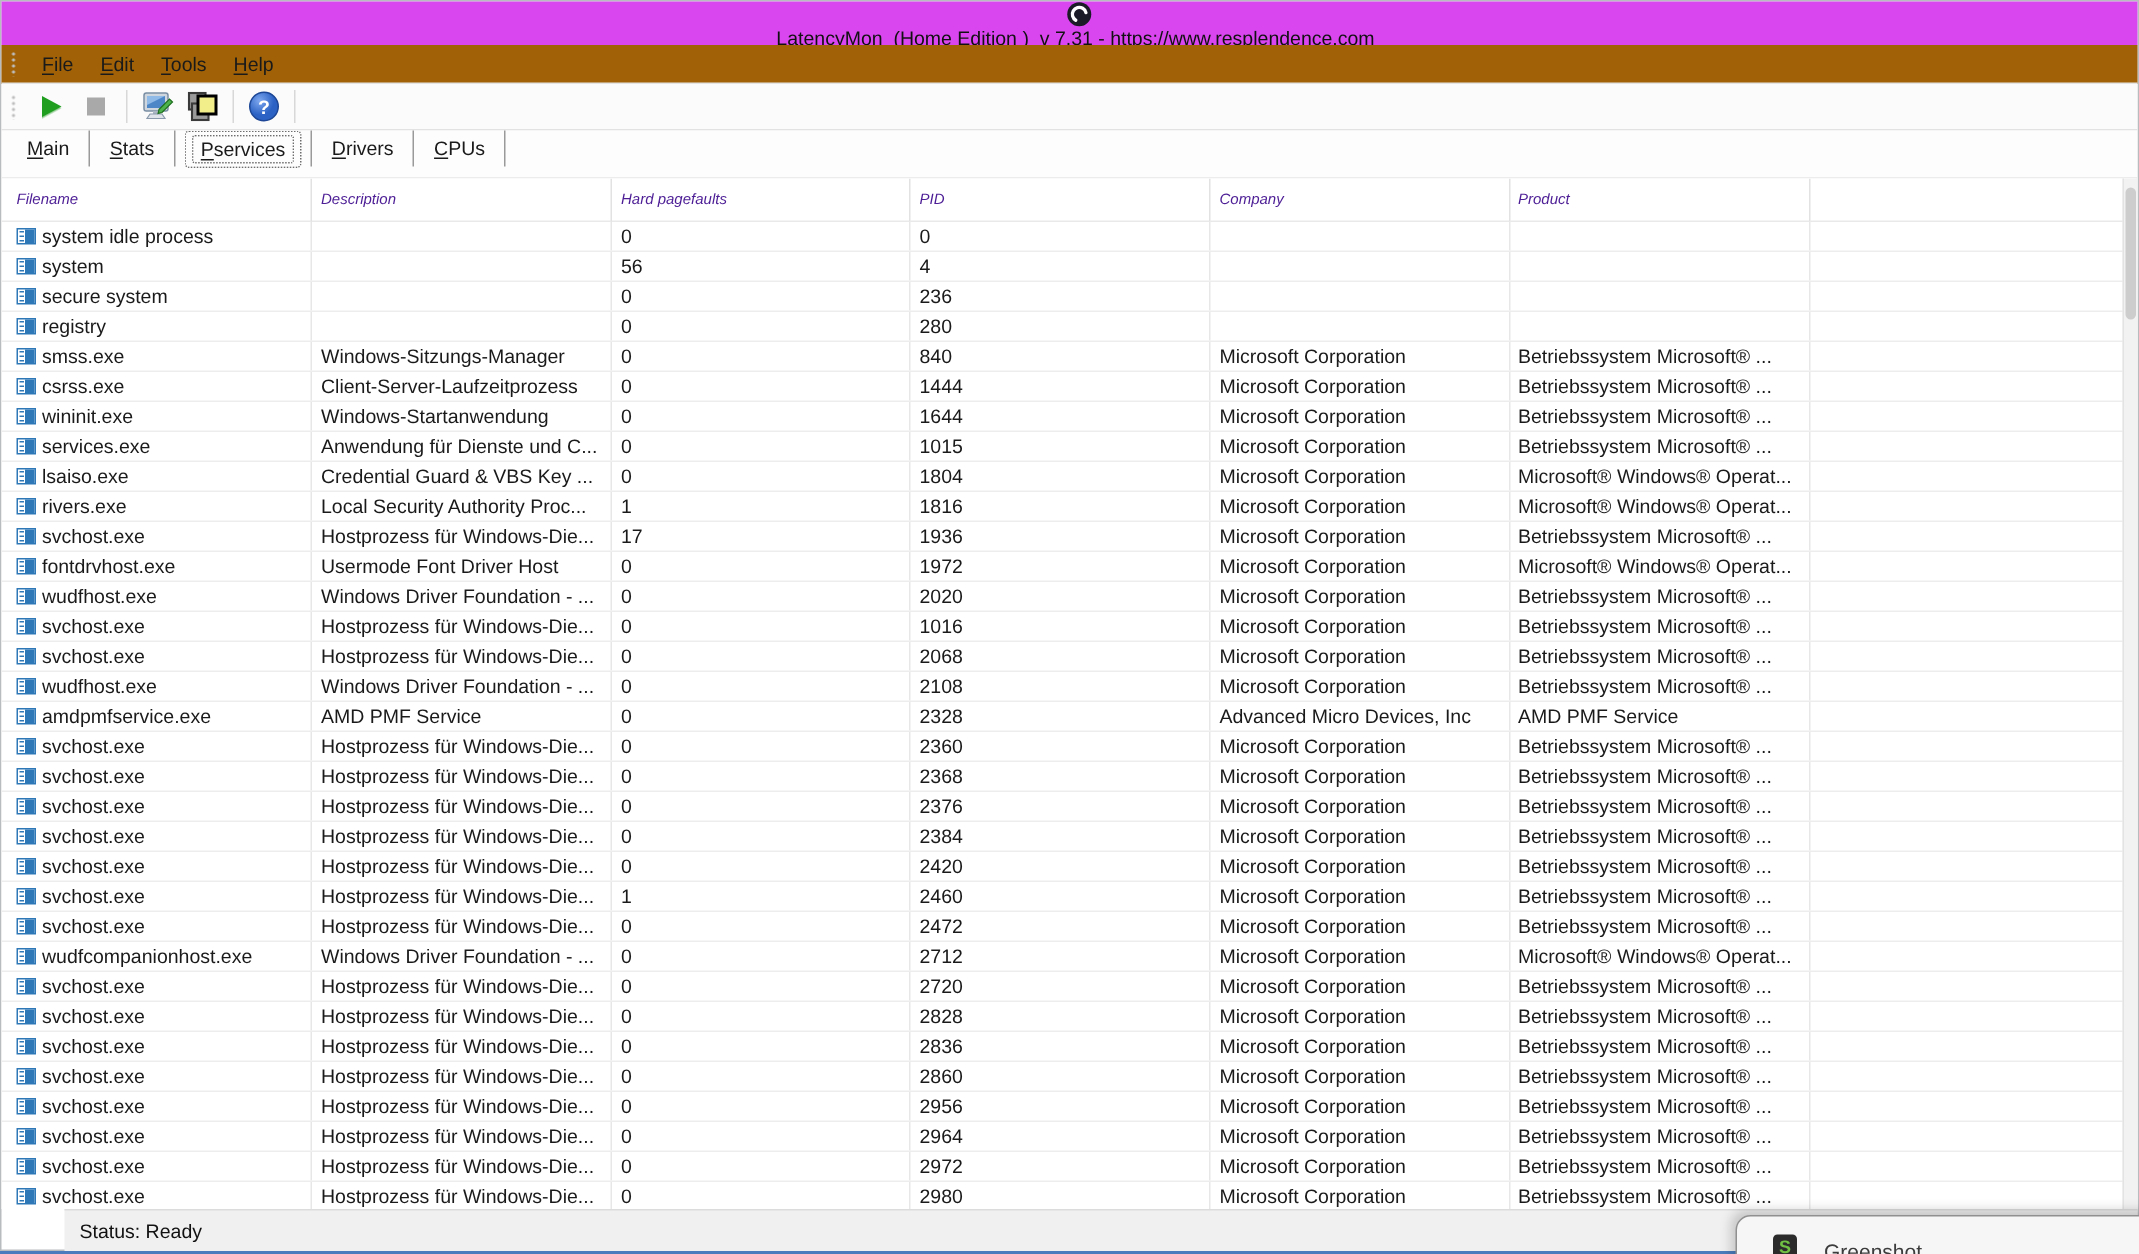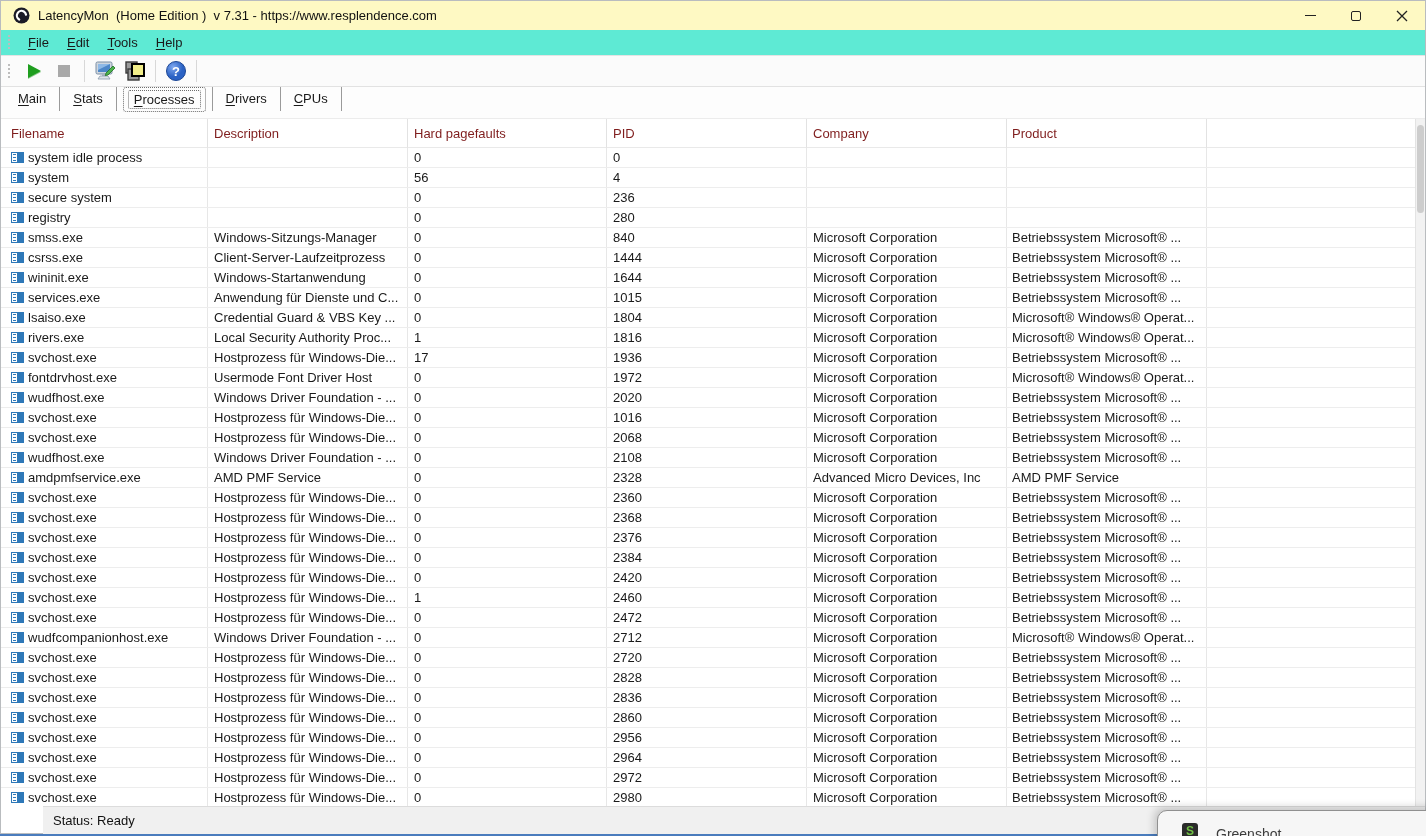--- a/index.html
+++ b/index.html
@@ -1,30 +1,30 @@
 <!DOCTYPE html>
 <html><head>
 <meta charset="utf-8">
 <style>
   * { margin:0; padding:0; box-sizing:border-box; }
   html,body { width:1426px; height:836px; }
   body { font-family:"Liberation Sans", sans-serif; font-size:13px; color:#1a1a1a; background:#fff; overflow:hidden; position:relative; }
   #window { position:absolute; inset:0; background:#fff; box-shadow:inset 0 0 0 1px #b9bcbf; border-bottom:2px solid #4a7cbd; }
 
   
-  #titlebar { position:absolute; left:1px; top:1px; right:1px; height:29px; background:#fef9c3; display:flex; align-items:center; }
+  #titlebar { position:absolute; left:1px; top:1px; right:1px; height:29px; background:#d946ef; display:flex; align-items:center;flex-direction:column; }
   #app-icon { margin-left:12px; width:17px; height:17px; flex:0 0 auto; }
   #title-text { margin-left:8px; white-space:pre; font-size:13px; color:#111; }
   #win-controls { margin-left:auto; display:flex; height:100%; }
   .win-btn { width:46px; height:100%; display:flex; align-items:center; justify-content:center; }
   .glyph-min { width:11px; height:0; border-top:1.4px solid #222; }
   .glyph-max { width:10px; height:10px; border:1.2px solid #222; border-radius:2px; }
 
   
-  #menubar { position:absolute; left:1px; top:30px; right:1px; height:26px; background:#5eead4; border-bottom:1px solid #e4e4e4; display:flex; align-items:center; }
+  #menubar { position:absolute; left:1px; top:30px; right:1px; height:26px; background:#a16207; border-bottom:1px solid #e4e4e4; display:flex; align-items:center; }
   .gripper { width:4px; height:17px; margin-left:6px; margin-right:8px;
              background-image:radial-gradient(#bdbdbd 1px, transparent 1.1px); background-size:4px 4px; }
   .menu-item { padding:3px 9px; cursor:default; }
   .accel { text-decoration:underline; text-underline-offset:2px; }
 
   
   #toolbar { position:absolute; left:1px; top:56px; right:1px; height:31px; background:#fbfbfb; border-bottom:1px solid #e2e2e2; display:flex; align-items:center; }
   .tb-btn { width:26px; height:26px; display:flex; align-items:center; justify-content:center; margin:0 2px; }
   .tb-sep { width:1px; height:22px; background:#d8d8d8; margin:0 5px; }
   .play-tri { width:0; height:0; border-left:13px solid #1f9e1f; border-top:7px solid transparent; border-bottom:7px solid transparent; filter:drop-shadow(0 1px 0 #8cc98c); }
@@ -36,21 +36,21 @@
   .tab-sep { width:1px; height:24px; background:#9a9a9a; margin:0 2px; }
   .tab.selected { border:1px dotted #6d6d6d; border-radius:3px; padding:2px 4px; margin:0 4px; }
   .tab.selected .tab-inner { border:1px dotted #6d6d6d; border-radius:2px; padding:1px 5px; }
   #tabbar { padding-left:6px; }
 
   
   #listview { position:absolute; left:1px; top:119px; right:1px; bottom:28px; background:#fff; overflow:hidden; }
   .thead { display:flex; height:29px; align-items:center; }
   .trow  { display:flex; height:20px; line-height:19px; border-bottom:1px solid #ededed; align-items:center; }
   .cell  { height:100%; border-right:1px solid #e7e7e7; overflow:hidden; white-space:nowrap; display:flex; align-items:center; }
-  .thead .cell { border-right:1px solid #e2e2e2; border-bottom:1px solid #e9e9e9; font-size:13px; color:#7f1d1d; }
+  .thead .cell { border-right:1px solid #e2e2e2; border-bottom:1px solid #e9e9e9; font-size:10px; color:#4c1d95;font-style:italic; }
   .c0 { width:207px; padding-left:10px; }
   .c1 { width:200px; padding-left:6px; }
   .c2 { width:199px; padding-left:6px; }
   .c3 { width:200px; padding-left:6px; }
   .c4 { width:200px; padding-left:6px; }
   .c5 { width:200px; padding-left:5px; }
   .c6 { flex:1; border-right:none; }
   .proc-icon { flex:0 0 auto; width:13px; height:11px; border:1px solid #2e78b8; background:linear-gradient(to right, #ffffff 0 5px, #2e78b8 5px); margin-right:4px; position:relative; }
   .proc-icon::before { content:""; position:absolute; left:1px; top:1px; width:3px; height:1px; background:#2e78b8; box-shadow:0 3px 0 #2e78b8, 0 6px 0 #2e78b8; }
   .ctext { overflow:hidden; white-space:nowrap; }
@@ -147,21 +147,21 @@
   <div id="tabbar">
     <span class="tab">
         <span class="tab-inner"><span class="accel">M</span><span>ain</span></span>
       </span>
     <span class="tab-sep"></span>
     <span class="tab">
         <span class="tab-inner"><span class="accel">S</span><span>tats</span></span>
       </span>
     <span class="tab-sep"></span>
     <span class="tab selected">
-        <span class="tab-inner"><span class="accel">P</span><span>rocesses</span></span>
+        <span class="tab-inner"><span class="accel">P</span><span>services</span></span>
       </span>
     <span class="tab-sep"></span>
     <span class="tab">
         <span class="tab-inner"><span class="accel">D</span><span>rivers</span></span>
       </span>
     <span class="tab-sep"></span>
     <span class="tab">
         <span class="tab-inner"><span class="accel">C</span><span>PUs</span></span>
       </span>
     <span class="tab-sep"></span>

